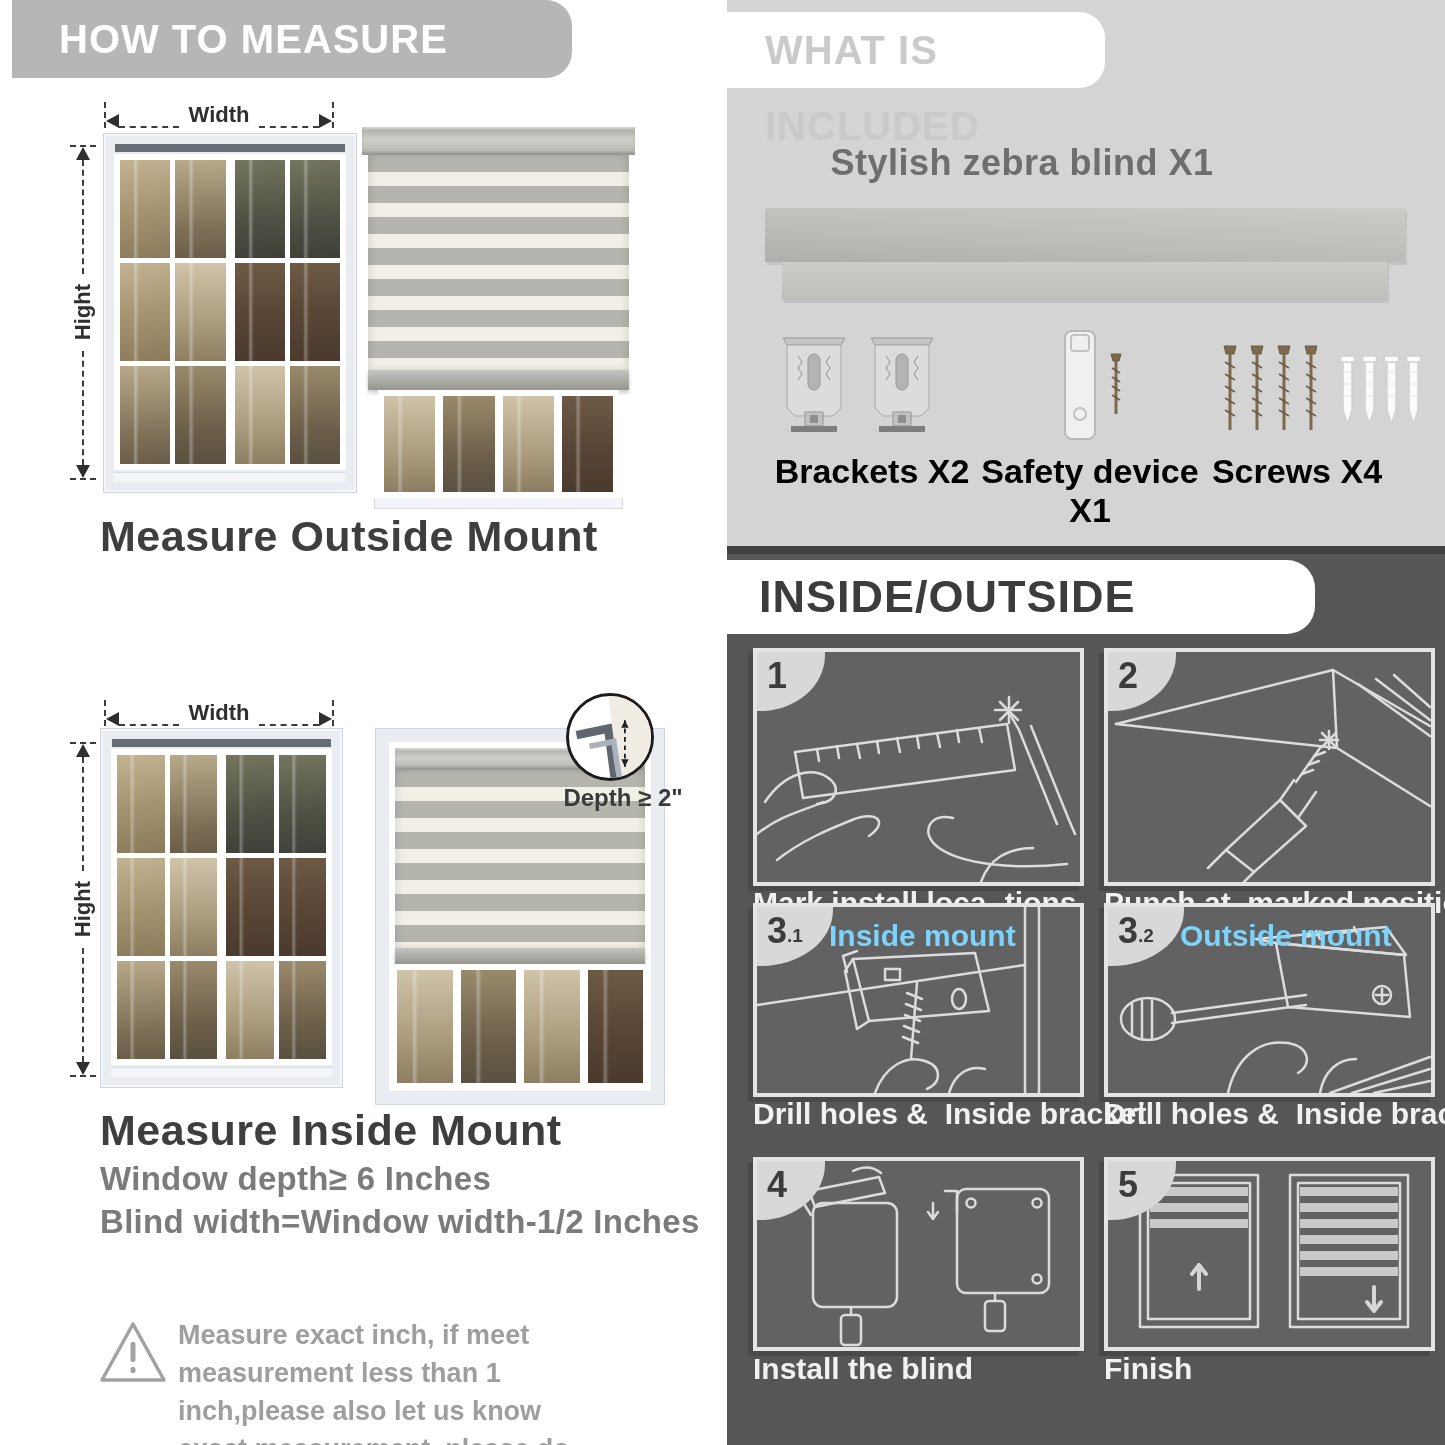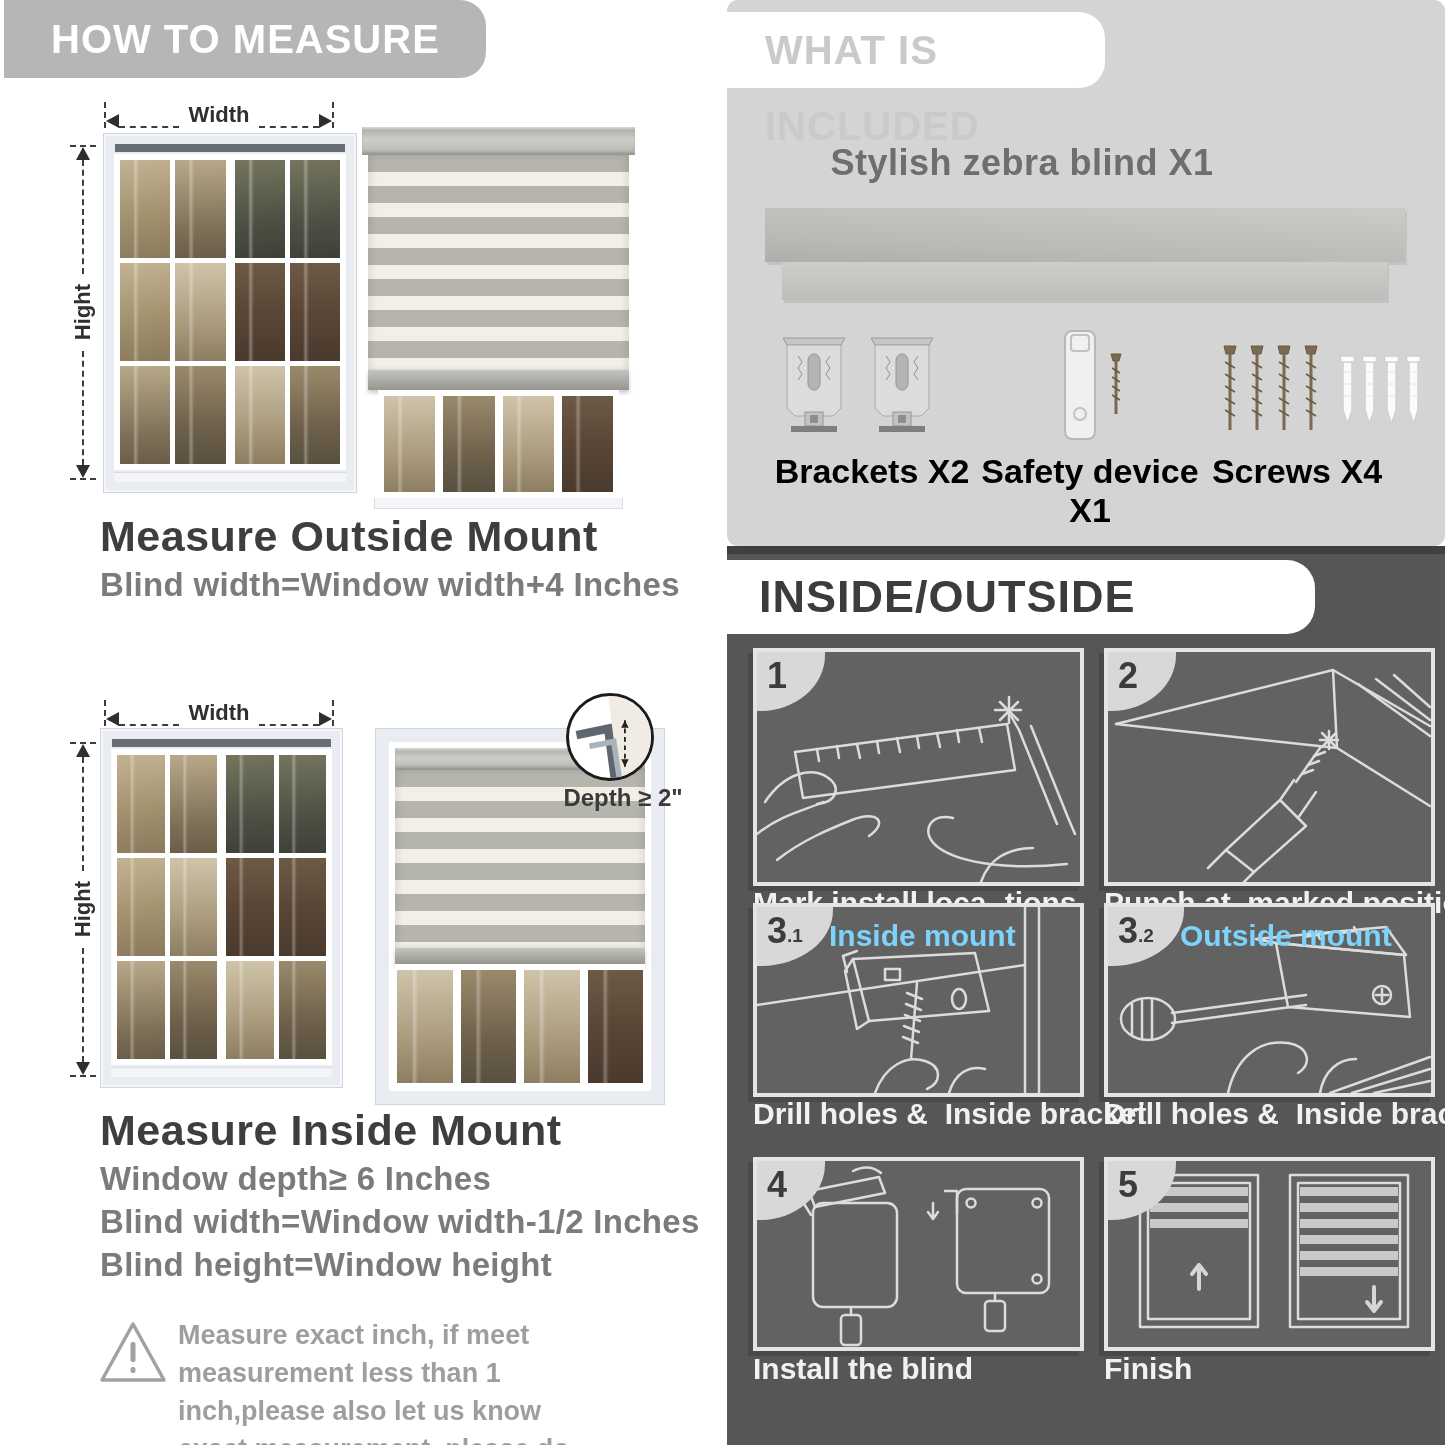--- a/index.html
+++ b/index.html
@@ -82,21 +82,21 @@
   .ptitle{position:absolute;top:12px;left:72px;color:#7dd3fc;font-weight:bold;font-size:30px;z-index:2;}
   .cap{position:absolute;color:#f1f1f1;font-weight:bold;font-size:30px;white-space:pre;}
 
   .callout{border:3px solid #1c1c1c;border-radius:50%;background:#ffffff;overflow:hidden;}
 </style>
 </head>
 <body>
 
 <div class="root">
 
-  <div class="abs banner-gray" style="left:4px;top:10;width:482px;height:78px;padding-left:47px;">HOW TO MEASURE</div>
+  <div class="abs banner-gray" style="left:12px;top:10;width:560px;height:78px;padding-left:47px;">HOW TO MEASURE</div>
 
   <div class="abs harrow" style="left:104px;top:102px;width:230px;">
     <span class="tick"></span>
     <span class="ah left"></span>
     <span class="dash"></span>
     <span class="lbl">Width</span>
     <span class="dash"></span>
     <span class="ah right"></span>
     <span class="tick"></span>
   </div>
@@ -141,21 +141,20 @@
     <div class="lowwin" style="height:96px;margin:0 16px;">
       <div class="pane pn5"></div>
         <div class="pane pn6"></div>
       <div class="pane pn5"></div>
         <div class="pane pn4"></div>
     </div>
     <div style="height:10px;margin:0 12px;background:#f3f5f8;border:1px solid #d8dde4;border-top:none;"></div>
   </div>
 
   <div class="abs h-title" style="left:100px;top:512px;">Measure Outside Mount</div>
-  <div class="abs h-formula" style="left:100px;top:566px;">Blind width=Window width+4 Inches</div>
 
   <div class="abs harrow" style="left:104px;top:700px;width:230px;">
     <span class="tick"></span>
     <span class="ah left"></span>
     <span class="dash"></span>
     <span class="lbl">Width</span>
     <span class="dash"></span>
     <span class="ah right"></span>
     <span class="tick"></span>
   </div>
@@ -214,32 +213,31 @@
       <path d="M22 54 L48 49 L54 88" stroke="#aab2bc" stroke-width="6" fill="none"></path>
       <path d="M60 26 V76" stroke="#222" stroke-width="2" stroke-dasharray="5 4" fill="none"></path>
       <path d="M60 26 l-4 8 h8 Z M60 76 l-4 -8 h8 Z" fill="#222"></path>
     </svg>
   </div>
   <div class="abs depth-label" style="left:553px;top:784px;width:140px;">Depth ≥ 2"</div>
 
   <div class="abs h-title" style="left:100px;top:1106px;">Measure Inside Mount</div>
   <div class="abs h-formula" style="left:100px;top:1160px;">Window depth≥ 6 Inches</div>
   <div class="abs h-formula" style="left:100px;top:1203px;">Blind width=Window width-1/2 Inches</div>
-  <div class="abs h-formula" style="left:100px;top:1246px;">Blind height=Window height</div>
 
   <div class="abs" style="left:98px;top:1318px;width:70px;height:70px;">
     <svg viewBox="0 0 70 70">
       <path d="M35 6 L66 62 H4 Z" fill="none" stroke="#a2a2a2" stroke-width="3.5" stroke-linejoin="round"></path>
       <rect x="32.5" y="24" width="5" height="20" rx="2" fill="#a2a2a2"></rect>
       <rect x="32.5" y="49" width="5" height="6" rx="2" fill="#a2a2a2"></rect>
     </svg>
   </div>
   <div class="abs warn-text" style="left:178px;top:1316px;width:430px;">Measure exact inch, if meet measurement less than 1 inch,please also let us know exact measurement, please do not leave it</div>
 
-  <div class="abs" style="left:727px;top:0;width:718px;height:546px;background:#d4d4d4;border-radius:11px;">
+  <div class="abs" style="left:727px;top:0;width:718px;height:546px;background:#d4d4d4;">
     <div class="abs banner-white" style="left:0;top:12px;width:378px;height:76px;">WHAT IS INCLUDED</div>
 
     <div class="abs blind-label" style="left:0;top:142px;width:590px;">Stylish zebra blind X1</div>
 
     <div class="abs rail-top rail-texture" style="left:38px;top:208px;width:640px;height:54px;"></div>
     <div class="abs rail-bottom rail-texture" style="left:55px;top:262px;width:605px;height:38px;"></div>
 
     <div class="abs" style="left:54px;top:336px;width:66px;height:100px;">
       <svg viewBox="0 0 66 100">
         <path d="M2 2 H64 L60 9 H6 Z" fill="#c6c6c4" stroke="#9a9a98"></path>

